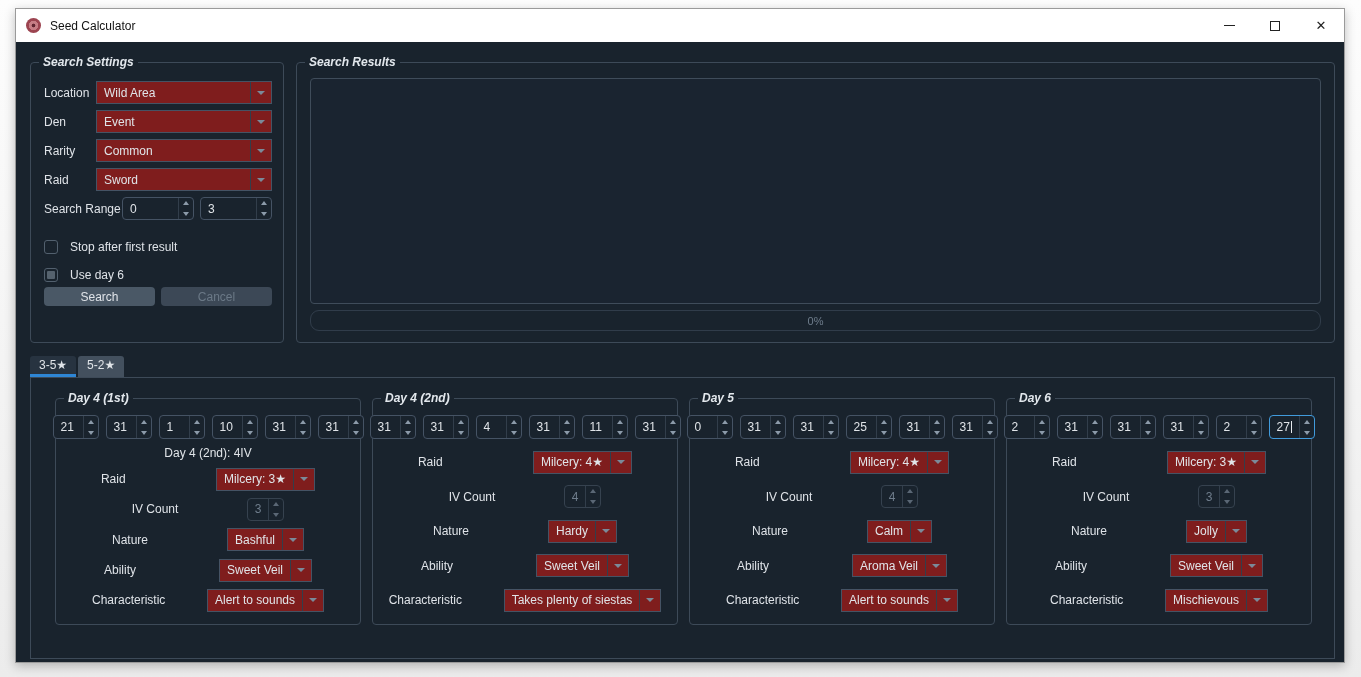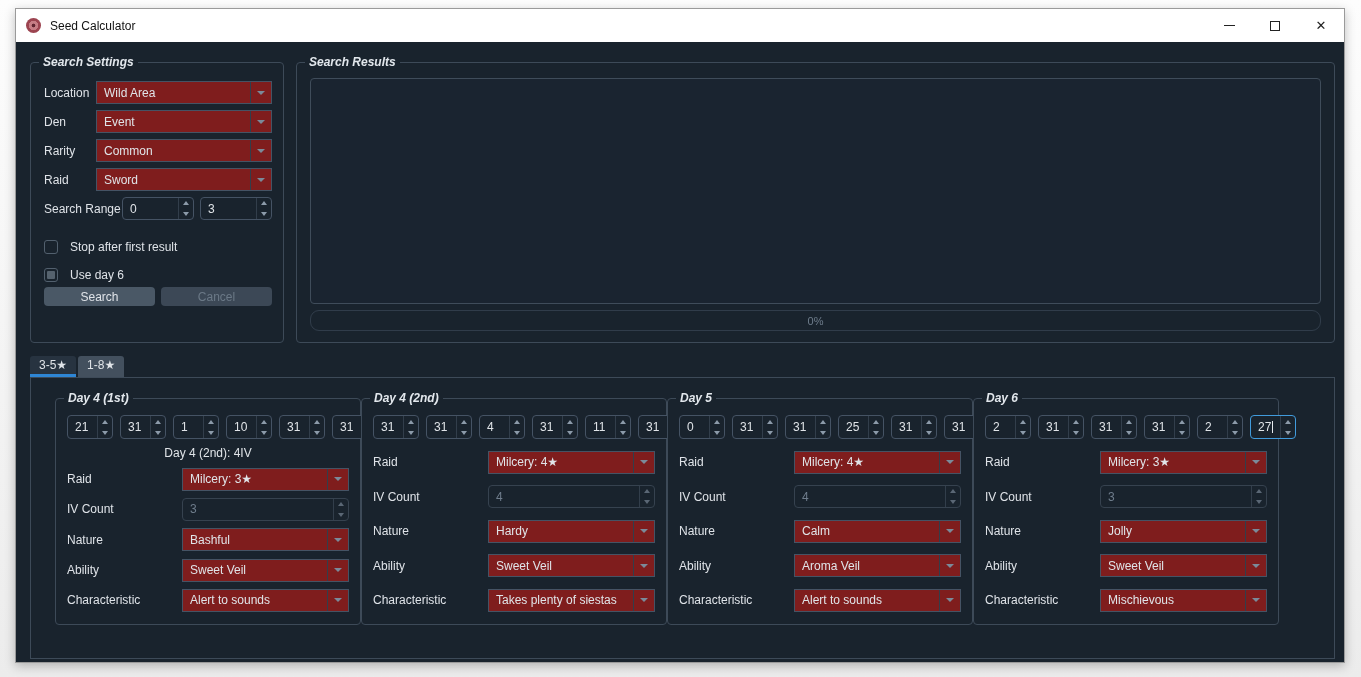--- a/index.html
+++ b/index.html
@@ -95,25 +95,25 @@
   
   .tabs-area { margin-top: 13px; }
   .tabbar { display: flex; height: 21px; }
   .tab {
     padding: 0 9px; margin-right: 2px; font-size: 12px; color: #e0e4e8;
     display: flex; align-items: center;
     border-top-left-radius: 3px; border-top-right-radius: 3px; cursor: default;
   }
   .tab.selected { background: #273340; border-bottom: 3px solid #2e86d5; }
   .tab.unsel { background: #43505e; border-bottom: 3px solid transparent; }
-  .tabpane { border: 1px solid #3d4a58; height: 282px; padding: 20px 0 0 24px; display: flex; background: #19232d; }
+  .tabpane { border: 1px solid #3d4a58; height: 282px; padding: 20px 0 0 24px; display: flex; gap: 11px; background: #19232d; }
 
   
   .day-group { width: 306px; height: 227px; flex: none; padding: 16px 11px 12px; display: flex; flex-direction: column; }
-  .day-body { flex: 1; display: flex; flex-direction: column; justify-content: space-between; }
+  .day-body { flex: 1; display: flex; flex-direction: column; justify-content: space-between; align-items: center; }
   .iv-row { display: flex; gap: 7px; }
   .iv-row .spin { width: 46px; height: 24px; flex: none; }
   .note { text-align: center; font-size: 12px; color: #e0e4e8; }
   .frow { display: flex; align-items: center; }
   .flabel { width: 115px; flex: none; font-size: 12px; }
   .fctrl { flex: 1; min-width: 0; }
 </style>
 </head>
 <body>
 
@@ -224,21 +224,21 @@
         <div class="results-list"></div>
         <div class="progressbar">
           <span>0%</span>
         </div>
       </div>
     </div>
 
     <div class="tabs-area">
       <div class="tabbar">
         <div class="tab selected">3-5★</div>
-        <div class="tab unsel">1-8★</div>
+        <div class="tab unsel">5-2★</div>
       </div>
 
       <div class="tabpane">
 
         <div class="group day-group">
           <span class="group-title">Day 4 (1st)</span>
           <div class="day-body">
             <div class="iv-row">
               <div class="spin">
                   <span class="spin-val">21</span>

